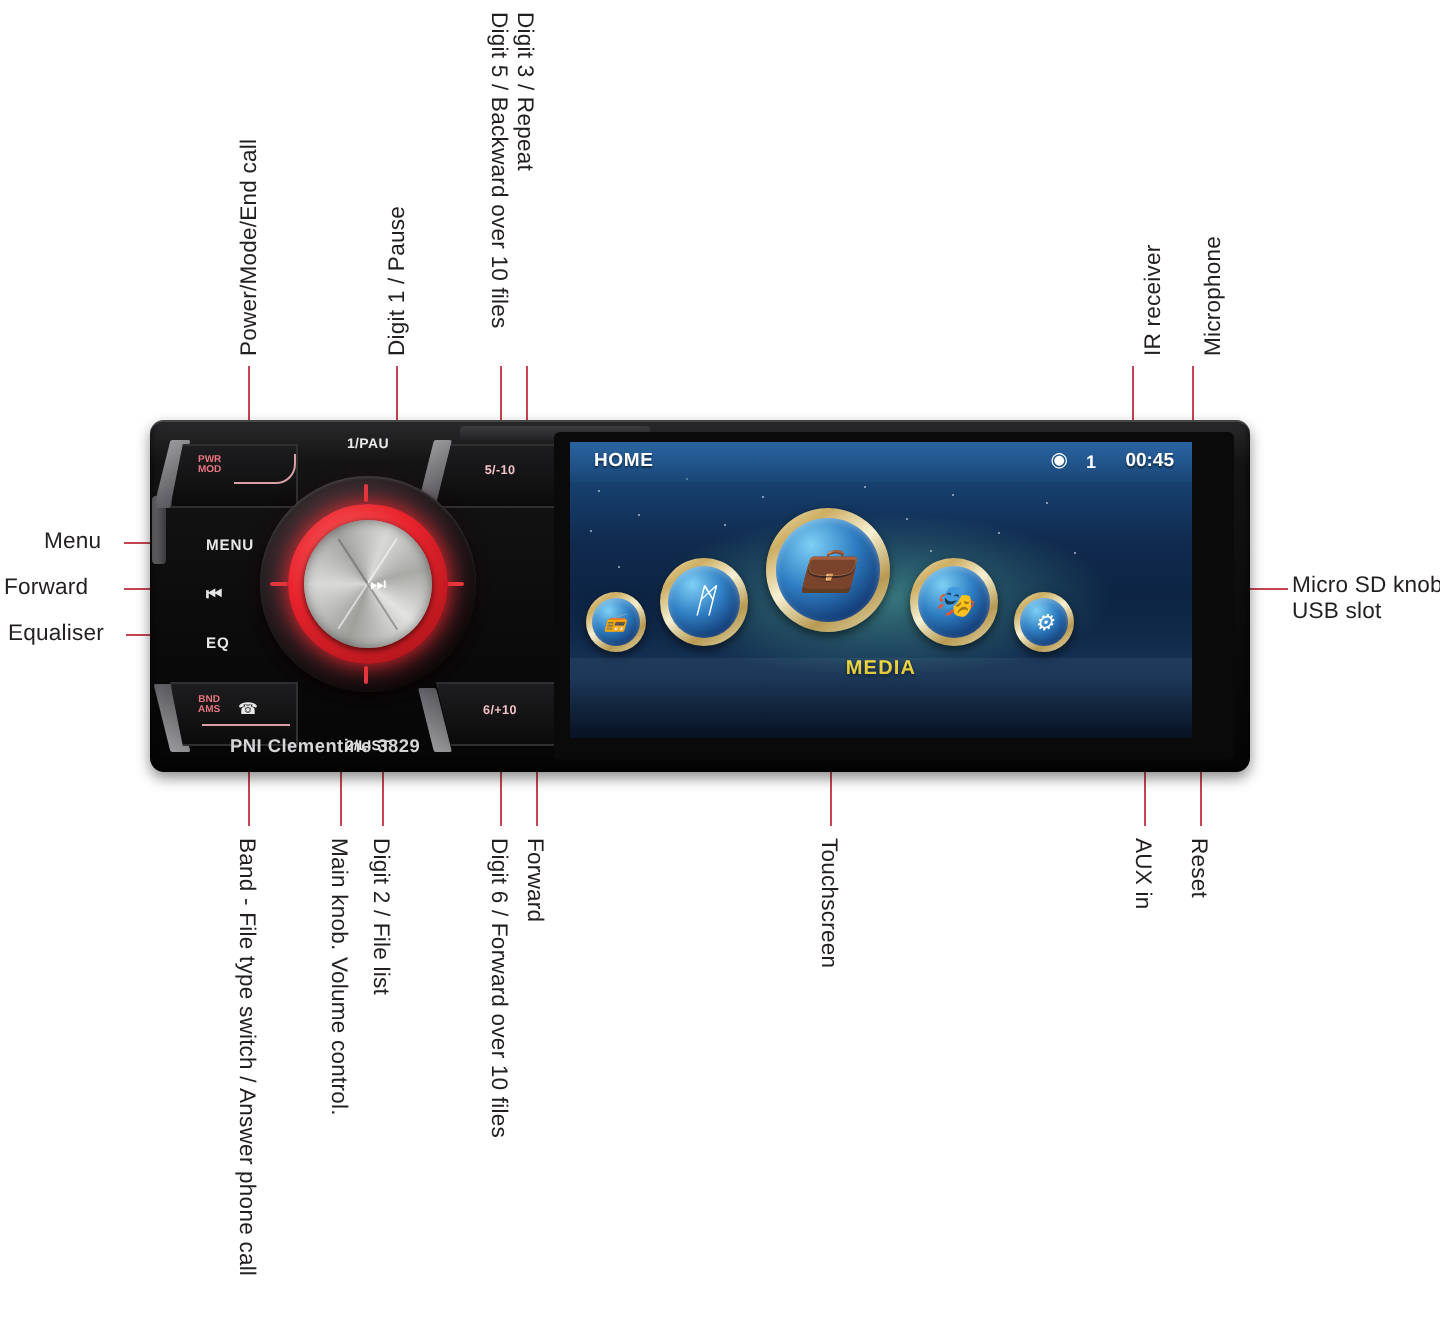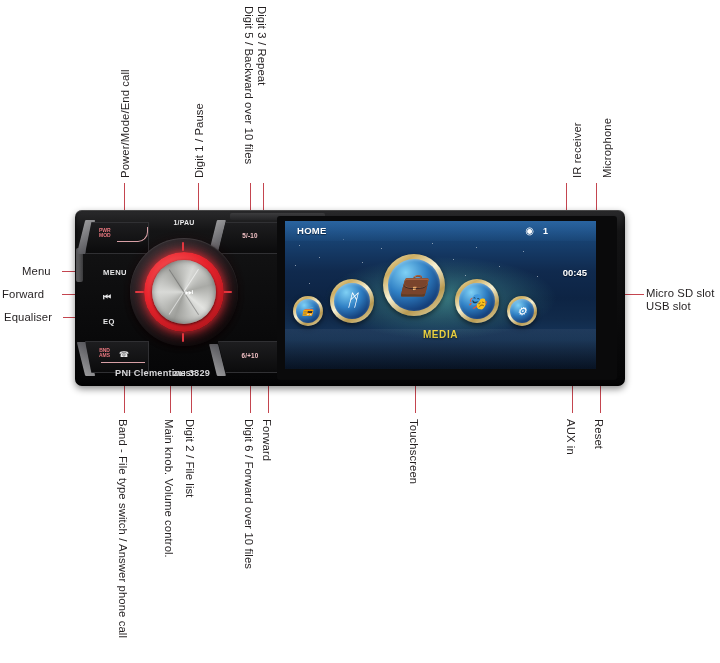--- a/index.html
+++ b/index.html
@@ -172,21 +172,20 @@
   }
   .scr-home{
     position:absolute;left:12px;top:4px;font-size:9.5px;font-weight:700;color:#ffffff;
     letter-spacing:.3px;text-shadow:0 1px 1px rgba(0,0,0,.5);
   }
   .scr-bt{position:absolute;right:62px;top:4px;font-size:10px;color:#fff;line-height:11px;}
   .scr-num{position:absolute;right:48px;top:4.5px;font-size:9px;color:#fff;font-weight:700;}
   .scr-time{
     position:absolute;right:9px;top:4px;font-size:9.5px;font-weight:700;color:#fff;
     text-shadow:0 1px 1px rgba(0,0,0,.5);
-    margin-top:42px;
   }
   .orb{
     position:absolute;border-radius:50%;
     background:linear-gradient(145deg,#f4e7b8 0%,#cdae63 22%,#f7f1d4 46%,#b89a52 72%,#e8dcb0 100%);
     box-shadow:0 2px 5px rgba(0,0,0,.55);
     display:flex;align-items:center;justify-content:center;
   }
   .orb i{
     display:block;border-radius:50%;
     background:radial-gradient(circle at 34% 26%,#7fd0f5 0%,#2f7fc4 42%,#123a74 78%,#0b2550 100%);
@@ -277,21 +276,21 @@
   <div class="lbl" style="left:22px;top:265px;">Menu</div>
   <div class="leader h" style="left:62px;top:271px;width:45px;"></div>
 
   <div class="lbl" style="left:2px;top:288px;">Forward</div>
   <div class="leader h" style="left:62px;top:294px;width:45px;"></div>
 
   <div class="lbl" style="left:4px;top:311px;">Equaliser</div>
   <div class="leader h" style="left:63px;top:317px;width:44px;"></div>
 
   <div class="leader h" style="left:594px;top:294px;width:50px;"></div>
-  <div class="lbl" style="left:646px;top:287px;">Micro SD slot</div>
+  <div class="lbl" style="left:646px;top:287px;">Micro SD knob</div>
   <div class="lbl" style="left:646px;top:300px;">USB slot</div>
 
   <div class="leader v" style="left:124px;top:386px;height:27px;"></div>
   <div class="lbl vt-dn" style="left:129px;top:419px;">Band - File type switch / Answer phone call</div>
 
   <div class="leader v" style="left:170px;top:386px;height:27px;"></div>
   <div class="lbl vt-dn" style="left:175px;top:419px;">Main knob. Volume control.</div>
 
   <div class="leader v" style="left:191px;top:386px;height:27px;"></div>
   <div class="lbl vt-dn" style="left:196px;top:419px;">Digit 2 / File list</div>

